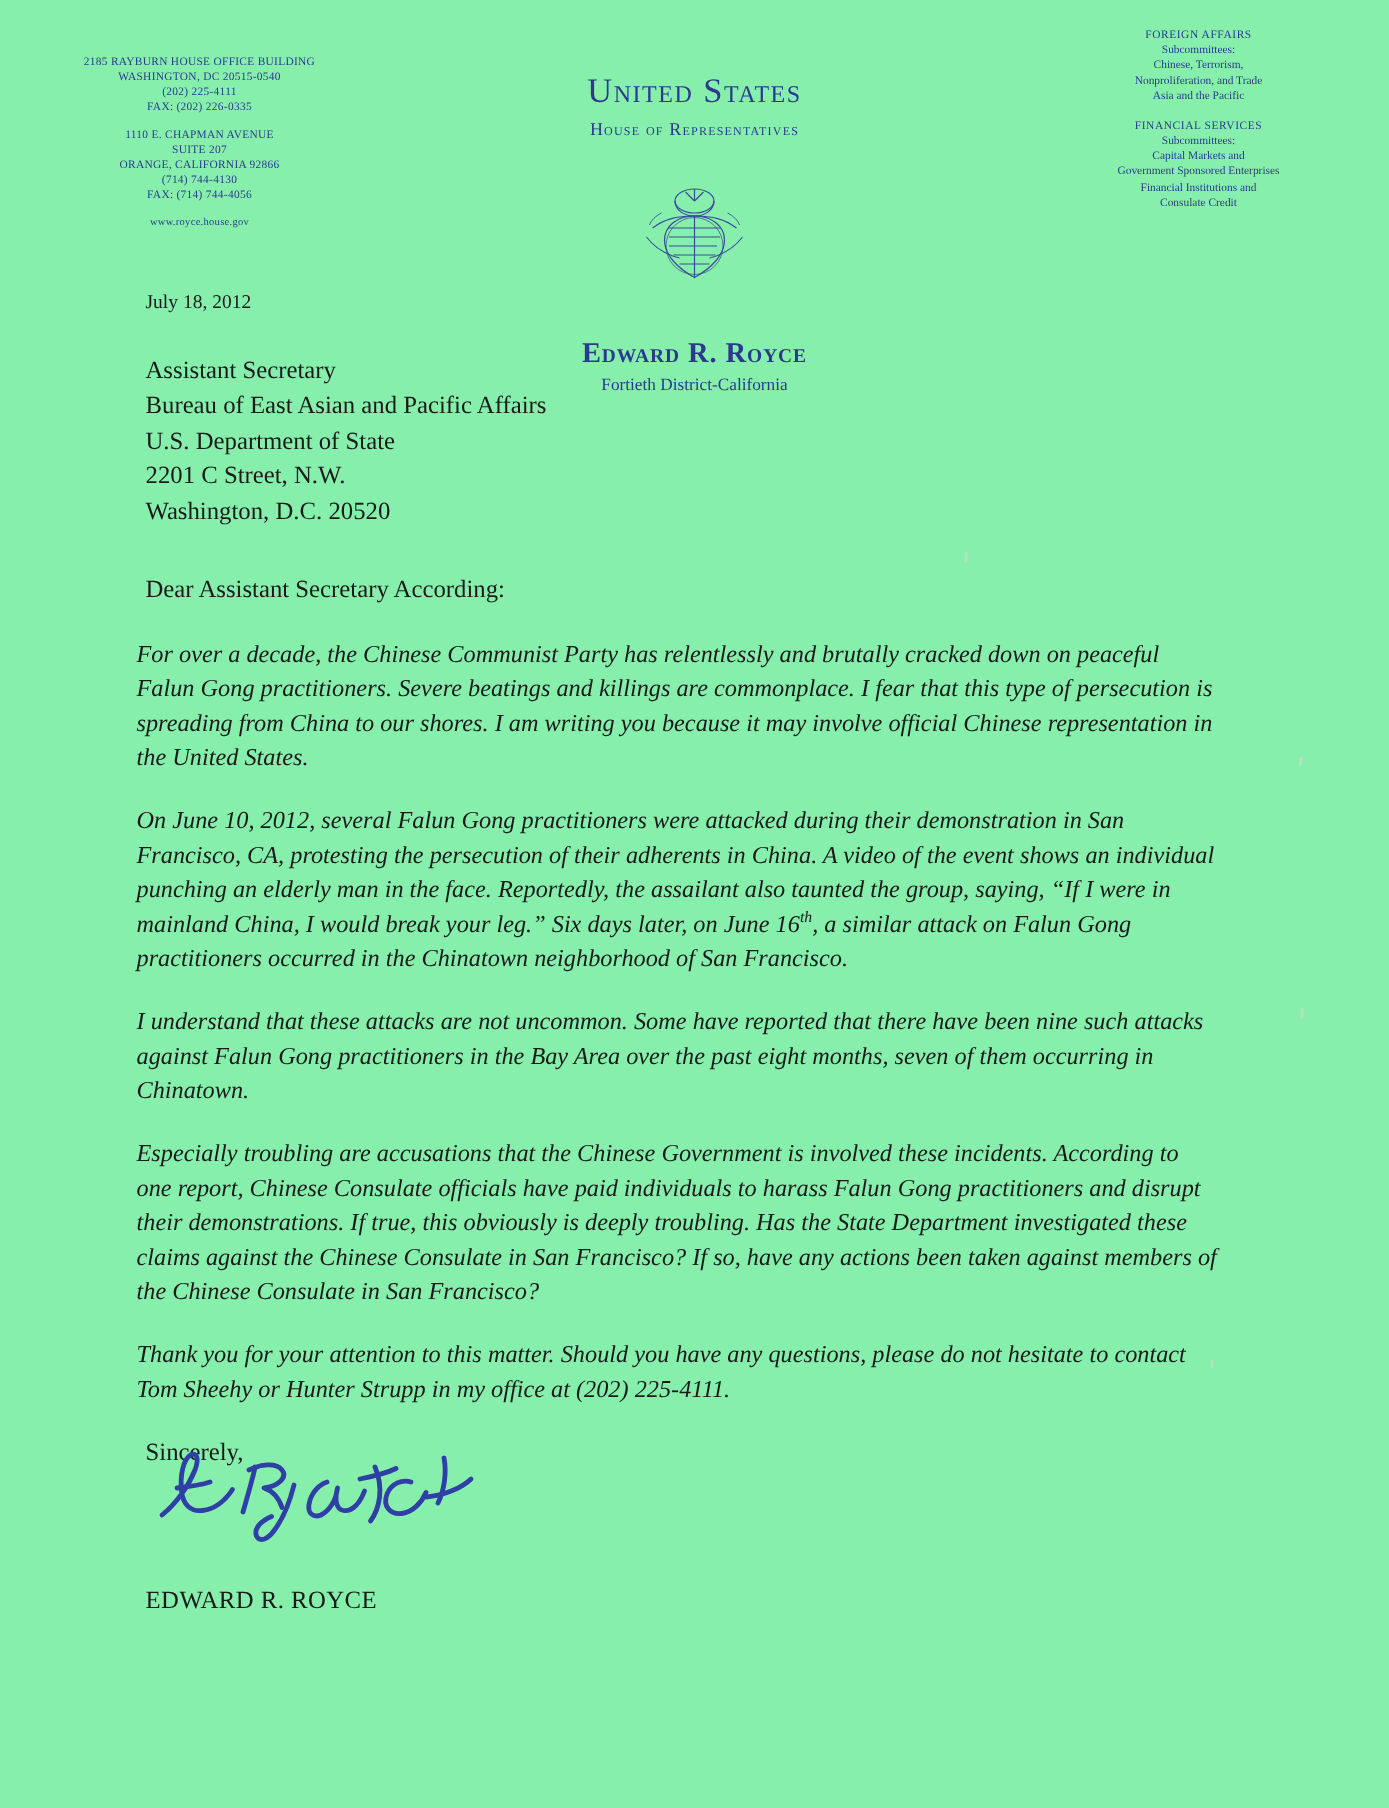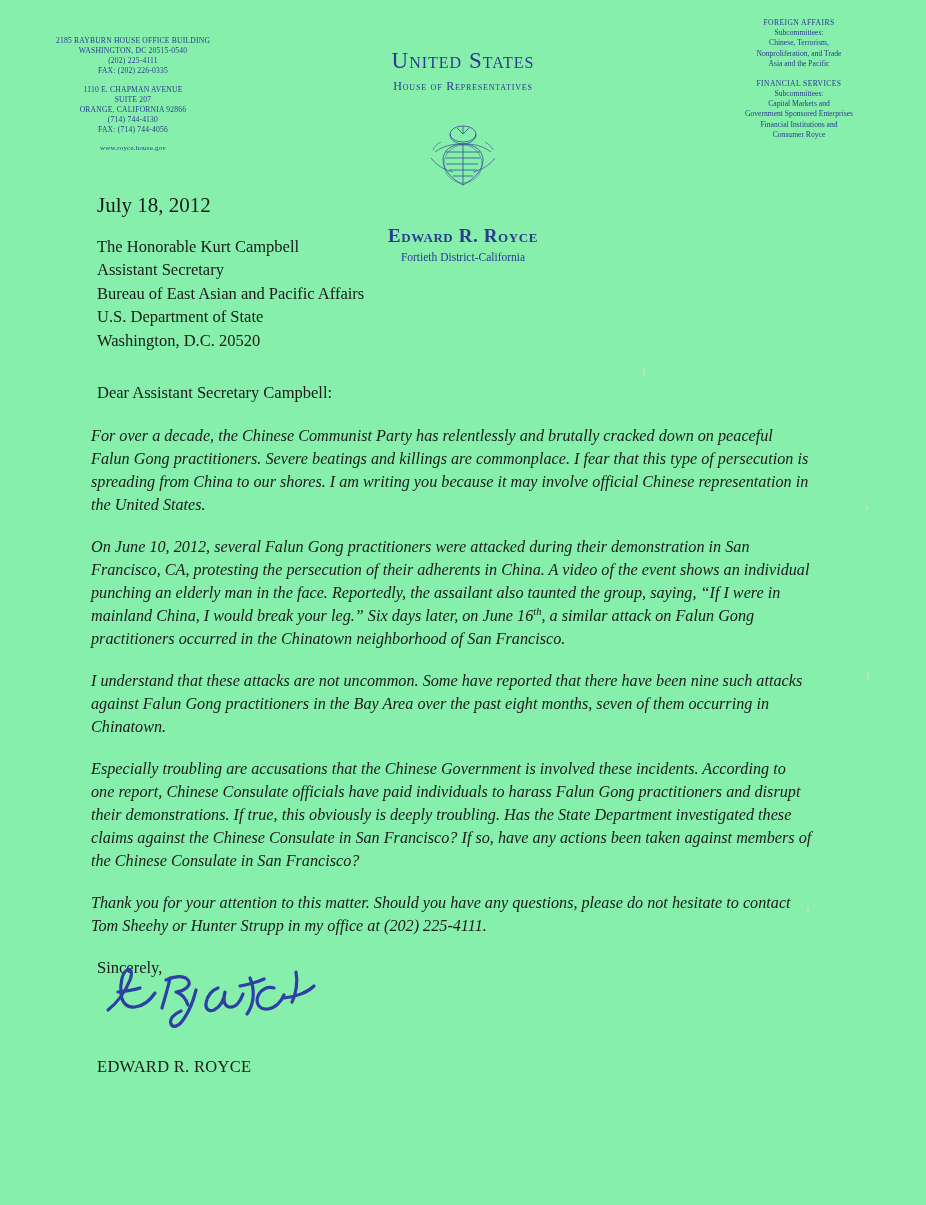--- a/index.html
+++ b/index.html
@@ -104,21 +104,21 @@
   }
   .lh-right .grp { margin-bottom: 10px; }
   .lh-right .hdr { letter-spacing: 0.4px; }
   .lh-right .sub { }
 
   
   .date {
     position: absolute;
     left: 97px;
     top: 193px;
-    font-size: 21px;
+    font-size: 13px;
   }
   .addr {
     position: absolute;
     left: 97px;
     top: 235px;
     font-size: 16.5px;
     line-height: 1.42;
   }
   .salutation {
     position: absolute;
@@ -231,35 +231,35 @@
       <div>Chinese, Terrorism,</div>
       <div>Nonproliferation, and Trade</div>
       <div>Asia and the Pacific</div>
     </div>
     <div class="grp">
       <div class="hdr">FINANCIAL SERVICES</div>
       <div class="sub">Subcommittees:</div>
       <div>Capital Markets and</div>
       <div>Government Sponsored Enterprises</div>
       <div>Financial Institutions and</div>
-      <div>Consumer Royce</div>
+      <div>Consulate Credit</div>
     </div>
   </div>
 
   <div class="date">July 18, 2012</div>
 
   <div class="addr">
-    <div>The Honorable Kurt Campbell</div>
     <div>Assistant Secretary</div>
     <div>Bureau of East Asian and Pacific Affairs</div>
     <div>U.S. Department of State</div>
+    <div>2201 C Street, N.W.</div>
     <div>Washington, D.C. 20520</div>
   </div>
 
-  <div class="salutation">Dear Assistant Secretary Campbell:</div>
+  <div class="salutation">Dear Assistant Secretary According:</div>
 
   <div class="body">
     <p>For over a decade, the Chinese Communist Party has relentlessly and brutally cracked down on peaceful Falun Gong practitioners.  Severe beatings and killings are commonplace.  I fear that this type of persecution is spreading from China to our shores.  I am writing you because it may involve official Chinese representation in the United States.</p>
     <p><span>On June 10, 2012, several Falun Gong practitioners were attacked during their demonstration in San Francisco, CA, protesting the persecution of their adherents in China.  A video of the event shows an individual punching an elderly man in the face.  Reportedly, the assailant also taunted the group, saying, “If I were in mainland China, I would break your leg.”  Six days later, on June 16</span><sup>th</sup><span>, a similar attack on Falun Gong practitioners occurred in the Chinatown neighborhood of San Francisco.</span></p>
     <p>I understand that these attacks are not uncommon.  Some have reported that there have been nine such attacks against Falun Gong practitioners in the Bay Area over the past eight months, seven of them occurring in Chinatown.</p>
     <p>Especially troubling are accusations that the Chinese Government is involved these incidents.  According to one report, Chinese Consulate officials have paid individuals to harass Falun Gong practitioners and disrupt their demonstrations.  If true, this obviously is deeply troubling.  Has the State Department investigated these claims against the Chinese Consulate in San Francisco?  If so, have any actions been taken against members of the Chinese Consulate in San Francisco?</p>
     <p>Thank you for your attention to this matter.  Should you have any questions, please do not hesitate to contact Tom Sheehy or Hunter Strupp in my office at (202) 225-4111.</p>
   </div>
 
   <div class="closing">Sincerely,</div>

